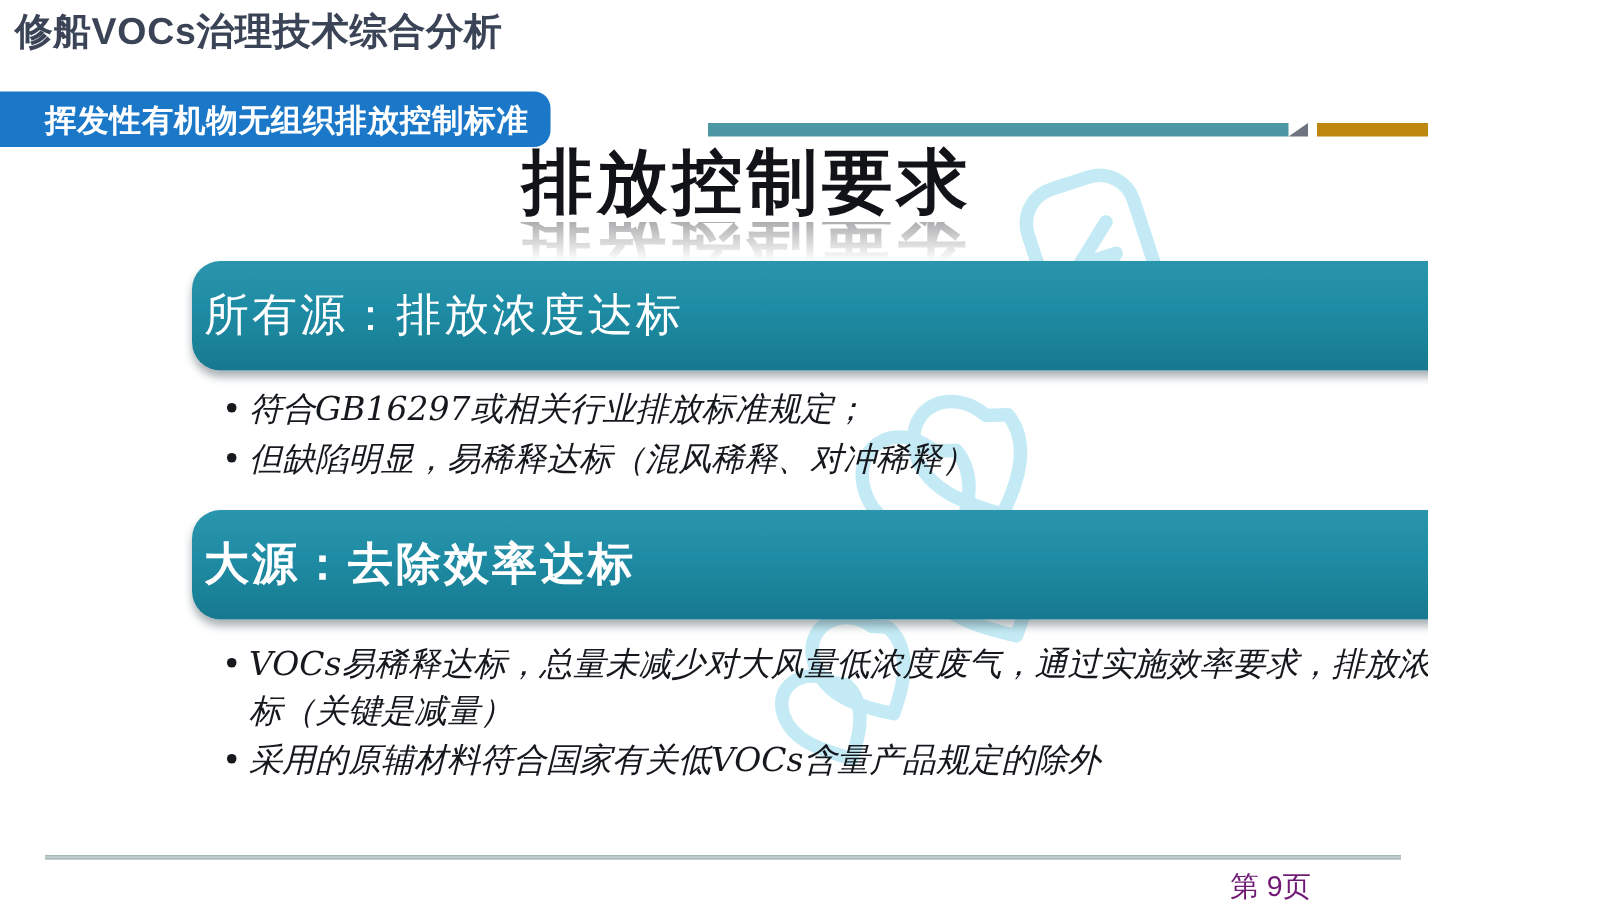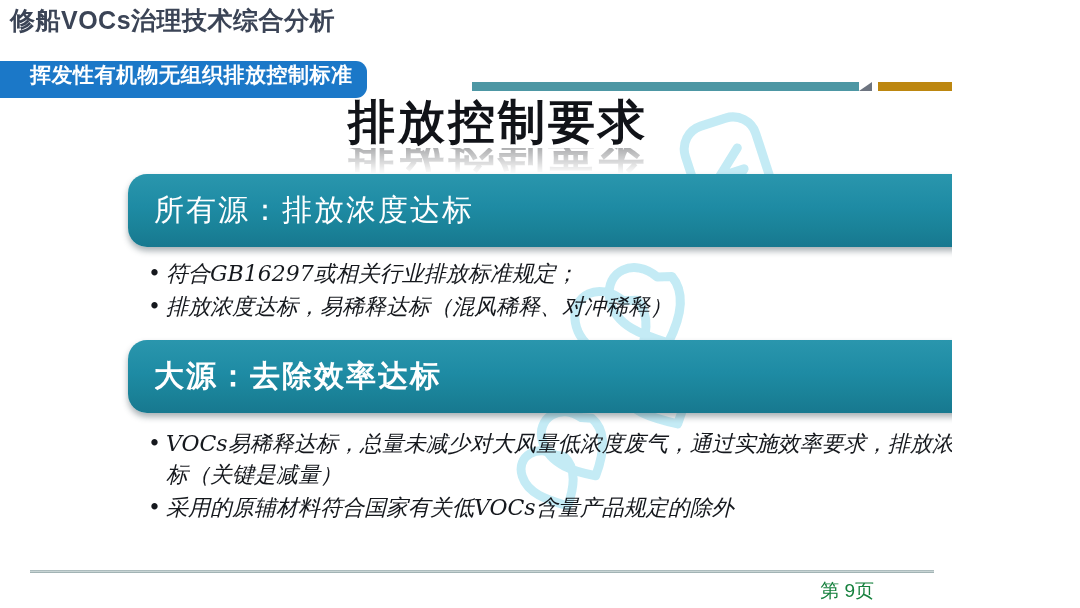--- a/index.html
+++ b/index.html
@@ -34,21 +34,21 @@
   
   .section-tab {
     position: absolute;
     left: 0px;
     top: 61px;
     height: 37px;
     padding: 0 14px 0 30px;
     background: #1b78c8;
     border-radius: 0 11px 11px 0;
     display: flex;
-    align-items: flex-start;
+    align-items: center;
     box-sizing: border-box;
   }
   .section-tab-label {
     color: #ffffff;
     font-size: 21px;
     font-weight: bold;
     letter-spacing: 0.5px;
     white-space: nowrap;
   }
 
@@ -138,21 +138,21 @@
     position: absolute;
     left: 128px;
     width: 860px;
     height: 73px;
     border-radius: 19px;
     background: linear-gradient(180deg, #2a96ad 0%, #1e8ba4 45%, #1a8298 75%, #17788f 100%);
     box-shadow: 0 4px 6px rgba(40,60,70,0.40);
     display: flex;
     align-items: center;
     box-sizing: border-box;
-    padding-left: 26px;
+    padding-left: 8px;
   }
   .banner-1 { top: 174px; }
   .banner-2 { top: 340px; font-weight: bold; }
   .banner-label {
     font-family: "DejaVu Serif", "Liberation Serif", serif;
     color: #ffffff;
     font-size: 30px;
     letter-spacing: 2px;
     white-space: nowrap;
   }
@@ -194,21 +194,21 @@
     right: 18px;
     top: 570px;
     height: 3px;
     background: linear-gradient(180deg, #9fb0b2 0%, #c8d4d4 50%, #8fa3a5 100%);
   }
   .page-number {
     position: absolute;
     right: 78px;
     top: 578px;
     font-size: 19px;
-    color: #15803d;
+    color: #701a75;
     white-space: nowrap;
   }
 </style>
 </head>
 <body>
 
 <div class="slide">
 
   <div class="deck-title">修船VOCs治理技术综合分析</div>
 
@@ -249,21 +249,21 @@
     <span class="banner-label">所有源：排放浓度达标</span>
   </div>
 
   <div class="bullets bullets-1">
     <div class="bullet">
       <span class="bullet-dot">•</span>
       <span class="bullet-text">符合GB16297或相关行业排放标准规定；</span>
     </div>
     <div class="bullet">
       <span class="bullet-dot">•</span>
-      <span class="bullet-text">排放浓度达标，易稀释达标（混风稀释、对冲稀释）</span>
+      <span class="bullet-text">但缺陷明显，易稀释达标（混风稀释、对冲稀释）</span>
     </div>
   </div>
 
   <div class="banner banner-2">
     <span class="banner-label">大源：去除效率达标</span>
   </div>
 
   <div class="bullets bullets-2">
     <div class="bullet">
       <span class="bullet-dot">•</span>

